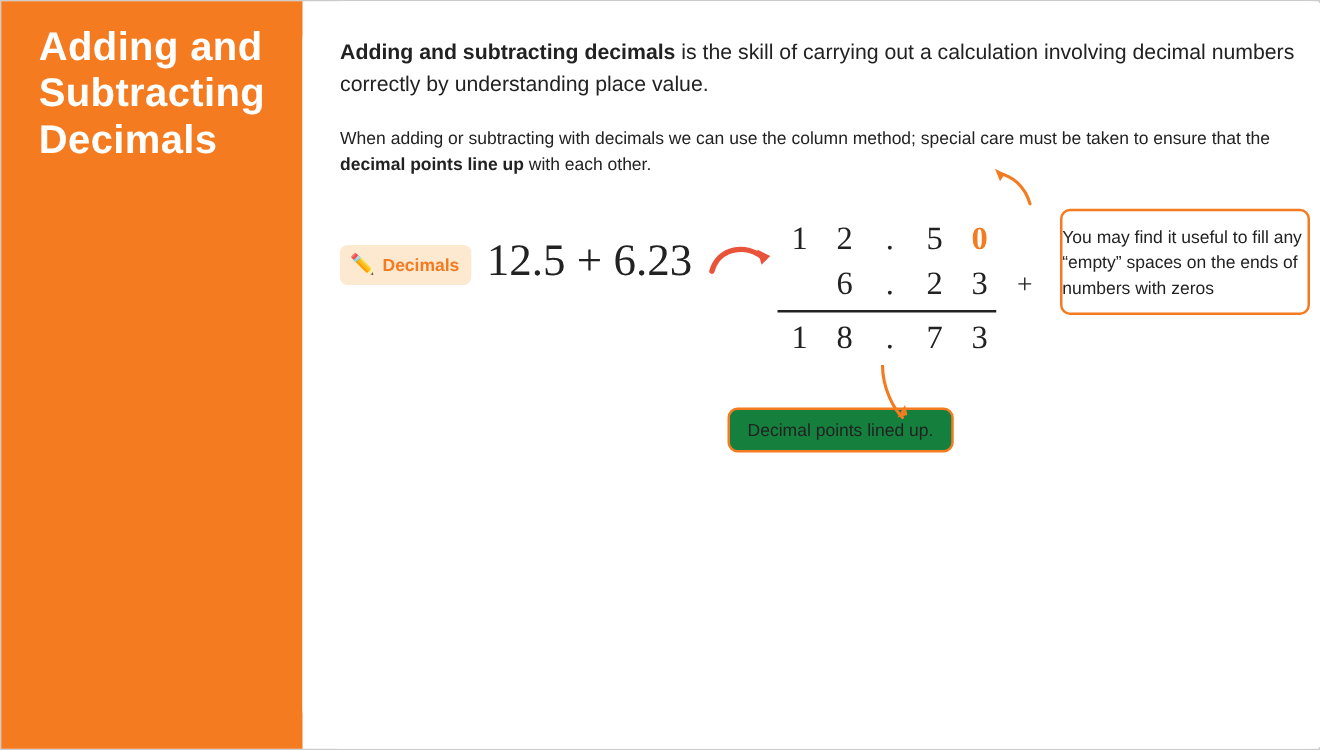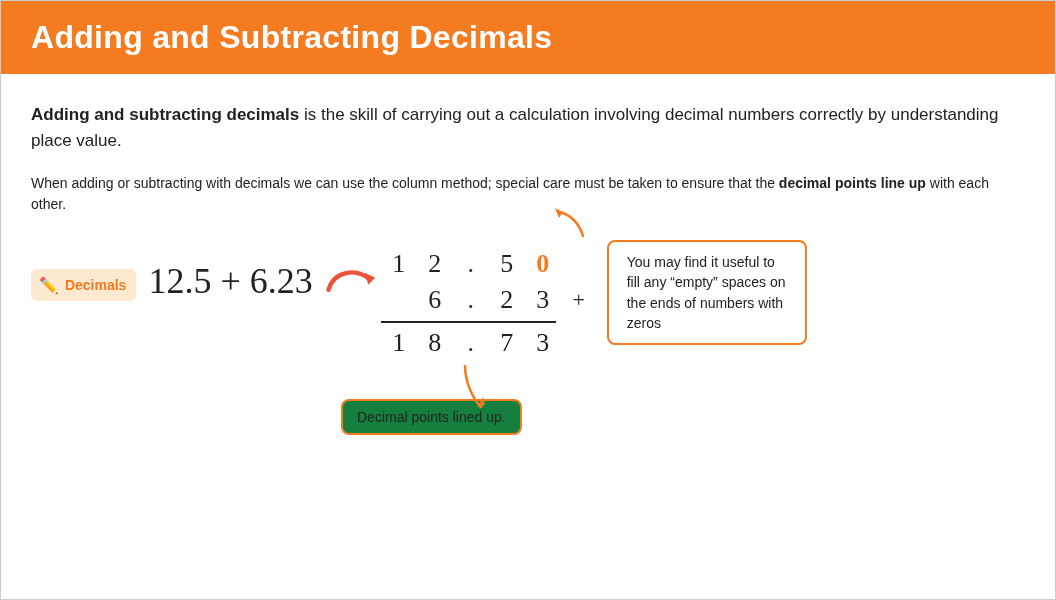--- a/index.html
+++ b/index.html
@@ -7,21 +7,21 @@
       font-family: 'Arial', sans-serif;
       background: #fff;
       width: 1056px;
       height: 600px;
       overflow: hidden;
     }
     .page-wrapper {
       width: 1056px;
       height: 600px;
       display: flex;
-      flex-direction: column;
+      flex-direction: row;
       border: 1px solid #ccc;
     }
     .header {
       background: #f47b20;
       padding: 18px 30px;
       border-radius: 0;
     }
     .header h1 {
       color: #fff;
       font-size: 32px;
@@ -126,21 +126,21 @@
       background: #222;
       margin: 2px 0 2px 0;
     }
     .result-row .col-cell {
       font-size: 26px;
     }
     .callout-box {
       background: #fff;
       border: 2px solid #f47b20;
       border-radius: 8px;
-      padding: 10px 18px;
+      padding: 10px 0;
       font-size: 14px;
       line-height: 1.45;
       color: #222;
       width: 200px;
       position: relative;
       margin-top: 2px;
       align-self: flex-start;
     }
     .decimal-callout-box {
       background: #15803d;

